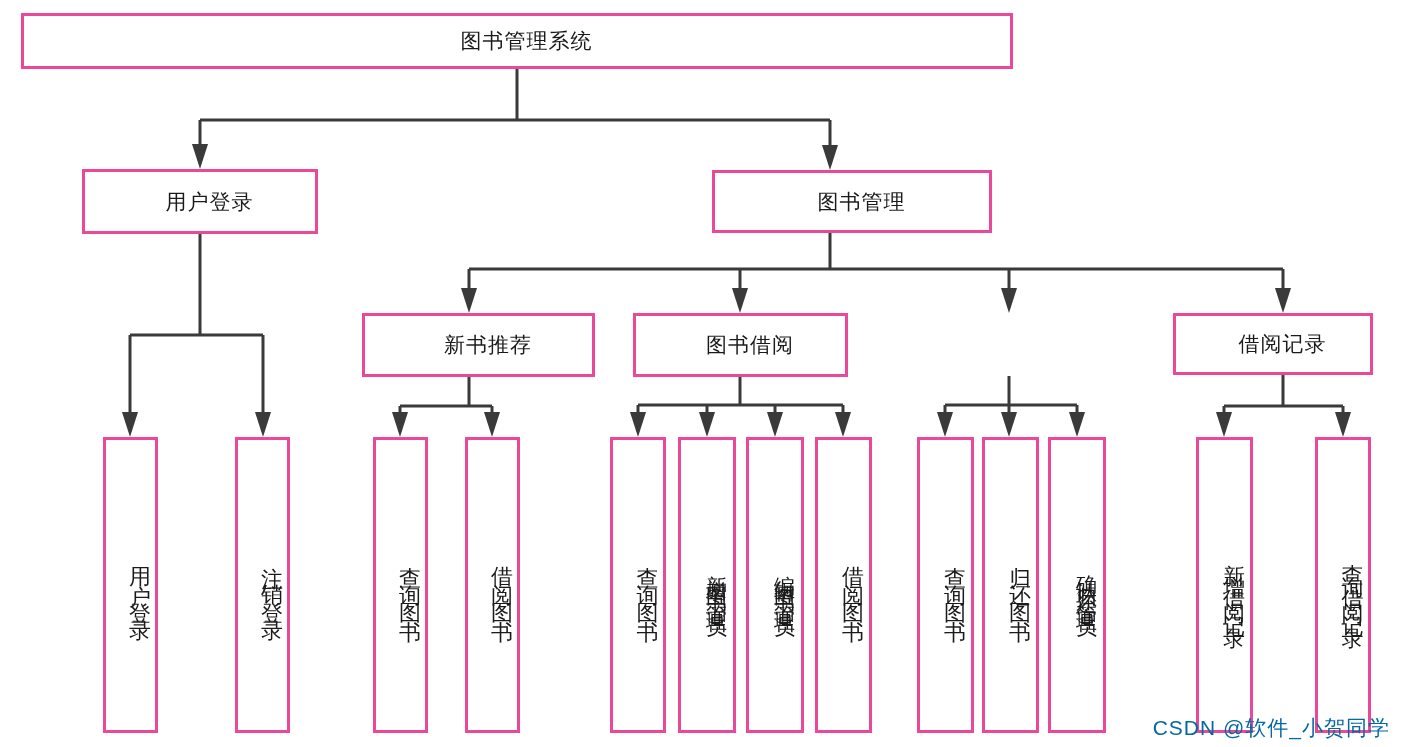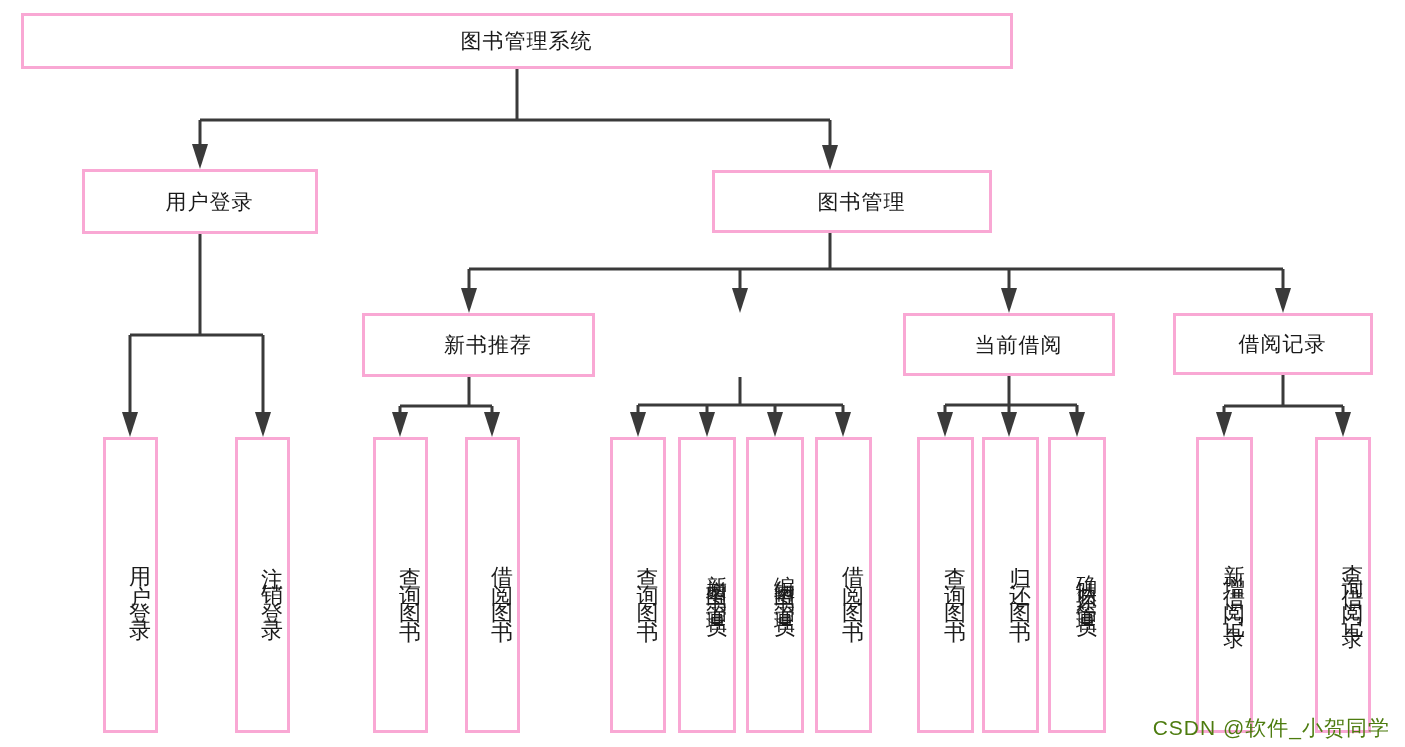--- a/index.html
+++ b/index.html
@@ -13,21 +13,21 @@
     overflow: hidden;
   }
   .wires {
     position: absolute;
     left: 0; top: 0;
     width: 1405px; height: 747px;
   }
   .box {
     position: absolute;
     box-sizing: border-box;
-    border: 3px solid #f9a8d4;
+    border: 3px solid #ec4899;
     background: #ffffff;
     display: flex;
     align-items: center;
     justify-content: center;
     font-size: 21px;
     letter-spacing: 1px;
     white-space: nowrap;
     padding-left: 19px;
   }
   .vbox {
@@ -37,21 +37,21 @@
     letter-spacing: 18px;
     white-space: nowrap;
   }
   .vbox.mid  { letter-spacing: 13px; }
   .vbox.long { font-size: 21px; letter-spacing: 6px; }
   .watermark {
     position: absolute;
     right: 15px;
     bottom: 5px;
     font-size: 21px;
-    color: #4d7c0f;
+    color: #0369a1;
     letter-spacing: 1px;
     z-index: 5;
     pointer-events: none;
   }
 </style>
 </head>
 <body>
 
 <div class="stage">
 
@@ -97,21 +97,21 @@
       <polygon points="1335,412 1351,412 1343,437"></polygon>
     </g>
   </svg>
 
   <div class="box" style="left:21px; top:13px; width:992px; height:56px;">图书管理系统</div>
 
   <div class="box" style="left:82px; top:169px; width:236px; height:65px;">用户登录</div>
   <div class="box" style="left:712px; top:170px; width:280px; height:63px;">图书管理</div>
 
   <div class="box" style="left:362px; top:313px; width:233px; height:64px;">新书推荐</div>
-  <div class="box" style="left:903px; top:313px; width:212px; height:63px;">当前借阅</div>
+  <div class="box" style="left:633px; top:313px; width:215px; height:64px;">图书借阅</div>
   <div class="box" style="left:1173px; top:313px; width:200px; height:62px;">借阅记录</div>
 
   <div class="box vbox" style="left:103px; top:437px; width:55px; height:296px;">用户登录</div>
   <div class="box vbox" style="left:235px; top:437px; width:55px; height:296px;">注销登录</div>
 
   <div class="box vbox" style="left:373px; top:437px; width:55px; height:296px;">查询图书</div>
   <div class="box vbox" style="left:465px; top:437px; width:55px; height:296px;">借阅图书</div>
 
   <div class="box vbox" style="left:610px; top:437px; width:56px; height:296px;">查询图书</div>
   <div class="box vbox long" style="left:678px; top:437px; width:58px; height:296px;">新增图书（管理员）</div>

